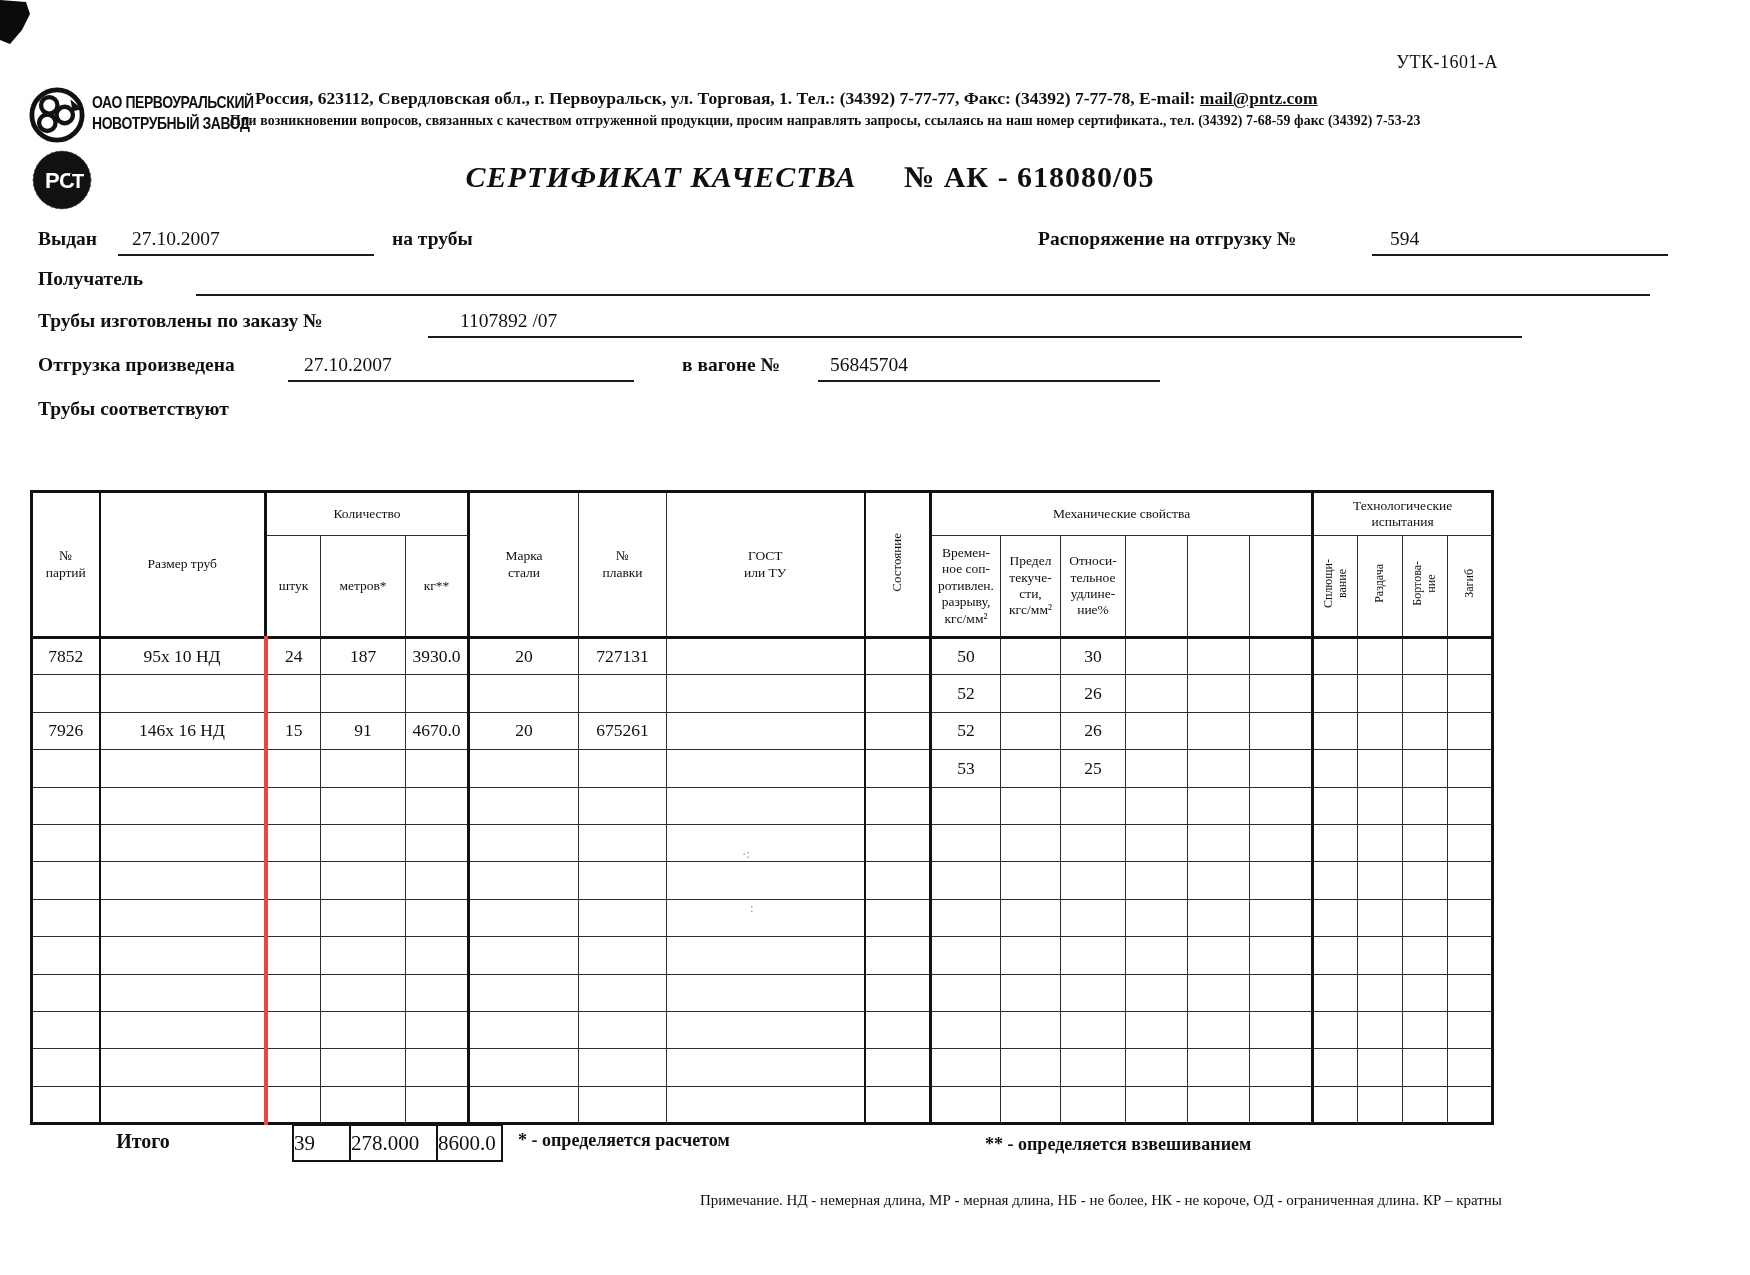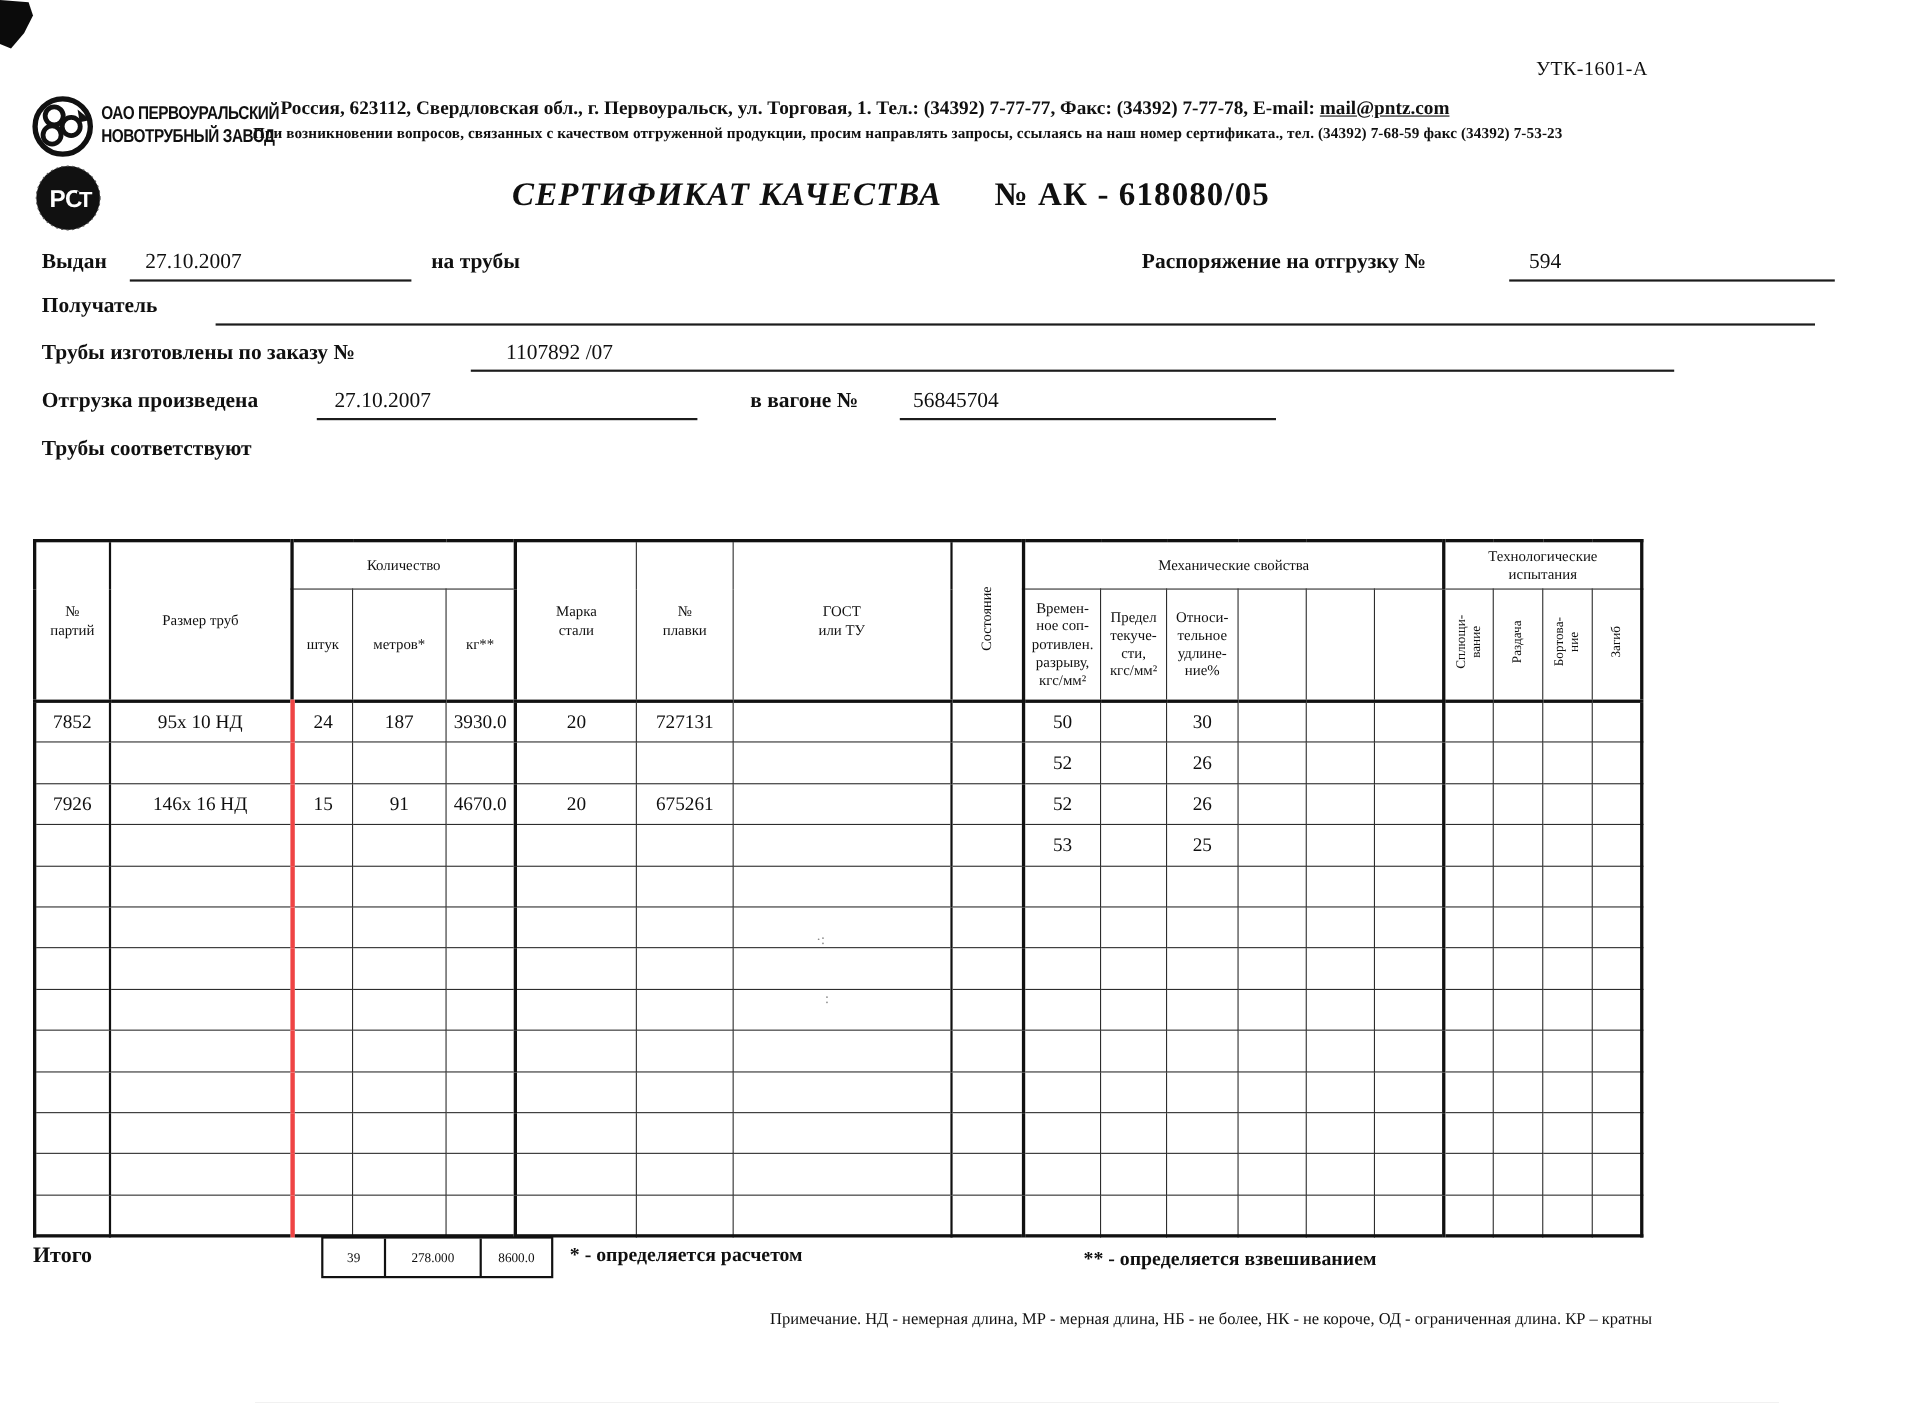--- a/index.html
+++ b/index.html
@@ -46,21 +46,21 @@
   table.cert td.c0{border-right:2px solid #111;}
   table.cert td.c1{border-right:4px solid #ef4444;}
   table.cert td.c4{border-right:3px solid #111;}
   table.cert td.c7{border-right:2px solid #111;}
   table.cert td.c8{border-right:3px solid #111;}
   table.cert td.c14{border-right:3px solid #111;}
 
   
   .totals-label{font-weight:bold;font-size:20px;}
   .totals-box{position:absolute;display:flex;border:2.5px solid #111;}
-  .totals-box .tcell{height:34px;line-height:34px;text-align:center;font-size:12px;
+  .totals-box .tcell{height:34px;line-height:34px;text-align:left;font-size:21px;
         border-right:2px solid #111;}
   .totals-box .tcell:last-child{border-right:none;}
 
   .fnote{font-weight:bold;font-size:18px;white-space:nowrap;font-family:Liberation Serif, serif;}
   .legend-note{font-size:15px;white-space:nowrap;}
 
   
   .speck{position:absolute;color:#8a8a8a;font-size:13px;}
 </style>
 </head>
@@ -470,21 +470,21 @@
           <td class="c13"></td>
           <td class="c14"></td>
           <td class="c15"></td>
           <td class="c16"></td>
           <td class="c17"></td>
           <td class="c18"></td>
         </tr>
       </tbody>
   </table>
 
-  <div class="abs totals-label" style="left:30px;top:1130px;width:226px;text-align:left">Итого</div>
+  <div class="abs totals-label" style="left:30px;top:1130px;width:226px;text-align:center">Итого</div>
   <div class="totals-box" style="left:292px;top:1124px">
     <div class="tcell" style="width:55px">39</div>
     <div class="tcell" style="width:85px">278.000</div>
     <div class="tcell" style="width:63px">8600.0</div>
   </div>
 
   <div class="abs fnote" style="left:518px;top:1130px">*  - определяется расчетом</div>
   <div class="abs fnote" style="left:985px;top:1134px">**  - определяется взвешиванием</div>
   <div class="abs legend-note" style="left:700px;top:1192px">Примечание. НД - немерная длина, МР - мерная длина, НБ - не более, НК - не короче, ОД - ограниченная длина. КР – кратны</div>
 

